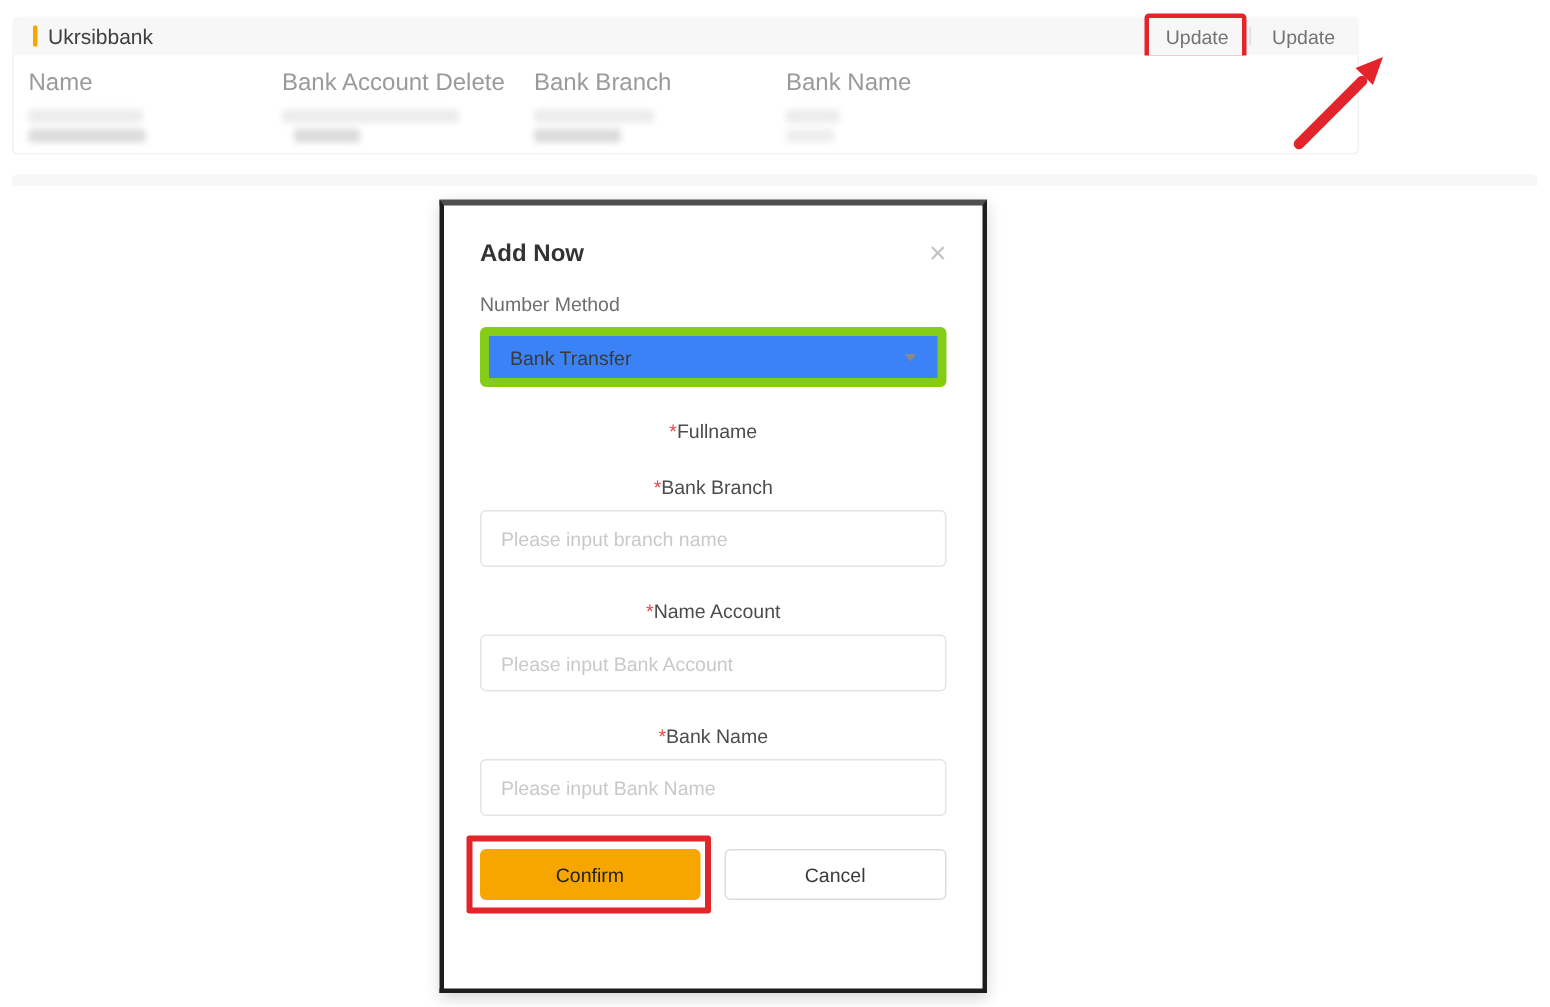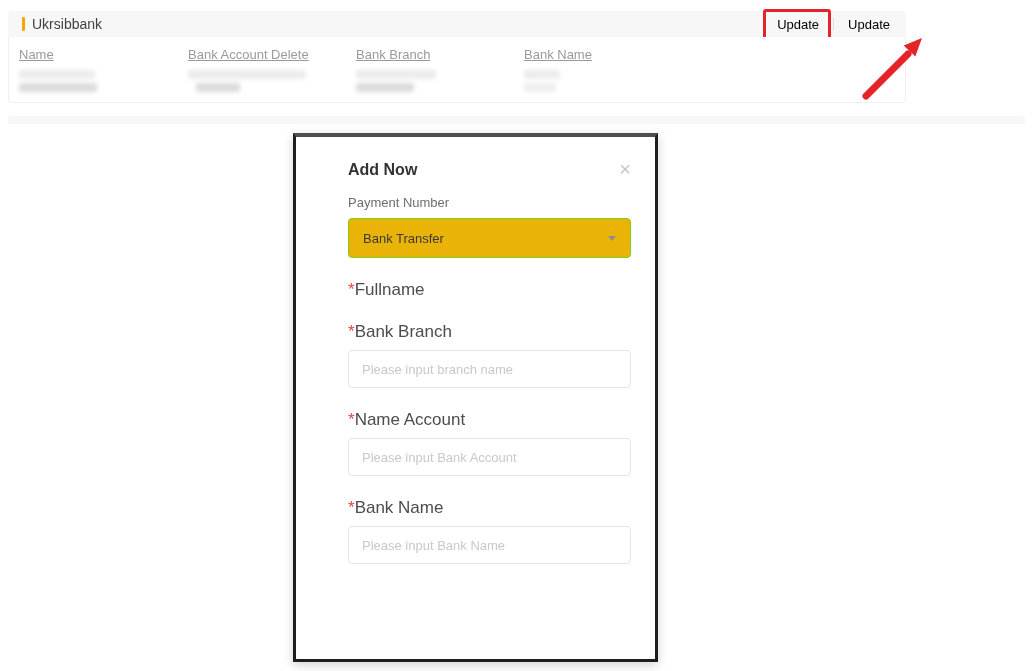--- a/index.html
+++ b/index.html
@@ -24,42 +24,42 @@
     padding:0 12px 0 14px;
     font-size:14px; color:#3c3c3c;
   }
   .accent-bar {
     display:inline-block; width:3px; height:14px;
     background:#f7a600; margin-right:7px; border-radius:1px;
   }
   .card-title { font-size:14px; color:#3f3f3f; }
   .card-actions {
     margin-left:auto; display:flex; align-items:center;
-    font-size:13px; color:#000000;
+    font-size:13px; color:#737373;
   }
   .action-link { cursor:pointer; padding:2px 4px; }
   .update-wrap { position:relative; display:inline-block; }
   .annotation-box {
     position:absolute; pointer-events:none;
     border:3px solid #e3242b; border-radius:3px;
   }
   .annotation-box.update { left:-10px; right:-8px; top:-8px; bottom:-8px; }
   .actions-divider { width:1px; height:12px; background:#dcdcdc; margin:0 10px; }
 
   .card-body {
     position:relative; height:66px; background:#ffffff;
     border:1px solid #f0f0f0; border-top:none;
     border-radius:0 0 4px 4px;
   }
   .col { position:absolute; top:10px; }
   .col-name     { left:10px; }
   .col-acct     { left:179px; }
   .col-branch   { left:347px; }
   .col-bankname { left:515px; }
-  .col-header { font-size:13px; color:#9a9a9a; margin-bottom:8px;text-decoration:underline; }
+  .col-header { font-size:16px; color:#9a9a9a; margin-bottom:8px; }
   .blob { border-radius:2px; filter:blur(2px); }
   .blob.r1 { height:9px; background:#ececec; margin-bottom:4px; }
   .blob.r2 { height:9px; background:#dbdbdb; }
 
   
   .section-strip {
     position:absolute; left:8px; top:116px; width:1017px; height:8px;
     background:#f7f7f8; border-radius:4px 4px 0 0;
   }
 
@@ -67,45 +67,44 @@
   .arrow-svg { position:absolute; left:850px; top:30px; pointer-events:none; }
 
   
   .modal {
     position:absolute; left:293px; top:133px;
     width:365px; height:529px;
     background:#ffffff;
     border:3px solid #1d1d1d;
     border-top:4px solid #4f4f4f;
     box-shadow:0 3px 10px rgba(0,0,0,0.18);
-    padding-left:28px;
   }
   .modal-inner { padding:24px 24px 0 24px; height:100%; overflow:hidden; }
   .modal-header {
     display:flex; align-items:flex-start; justify-content:space-between;
     margin-bottom:16px;
   }
   .modal-title { font-size:16px; font-weight:bold; color:#333333; }
   .close-x {
     font-size:20px; line-height:16px; color:#c4c4c4; cursor:pointer;
     font-weight:300;
   }
   .pm-label { font-size:13px; color:#6e6e6e; margin-bottom:8px; }
   .select {
-    height:40px; border:1px solid #84cc16; border-radius:4px;
+    height:40px; border:6px solid #84cc16; border-radius:4px;
     display:flex; align-items:center; justify-content:space-between;
     padding:0 14px; font-size:13px; color:#3a3a3a;
-    margin-bottom:22px; cursor:pointer; background:#eab308;
+    margin-bottom:22px; cursor:pointer; background:#3b82f6;
   }
   .caret {
     width:0; height:0; border-left:4px solid transparent;
     border-right:4px solid transparent; border-top:5px solid #8a8a8a;
   }
   .field { margin-bottom:22px; }
-  .field-label { font-size:17px; color:#4c4c4c; margin-bottom:8px; }
+  .field-label { font-size:13px; color:#4c4c4c; margin-bottom:8px;text-align:center; }
   .req { color:#e64545; }
   .text-input {
     width:100%; height:38px; border:1px solid #e4e4e4; border-radius:4px;
     padding:0 13px; font-size:13px; color:#333;
     font-family:"Liberation Sans", sans-serif; outline:none; background:#fff;
   }
   .text-input::placeholder { color:#c9c9c9; }
 
   .modal-footer {
     display:flex; gap:16px; margin-top:14px; align-items:center;
@@ -171,21 +170,21 @@
   <polygon points="72,8 65.3,26.6 53.7,15.4" fill="#e3242b"></polygon>
 </svg>
 
 <div class="modal">
   <div class="modal-inner">
     <div class="modal-header">
       <span class="modal-title">Add Now</span>
       <span class="close-x">×</span>
     </div>
 
-    <div class="pm-label">Payment Number</div>
+    <div class="pm-label">Number Method</div>
     <div class="select">
       <span>Bank Transfer</span>
       <span class="caret"></span>
     </div>
 
     <div class="field">
       <div class="field-label"><span class="req">*</span><span>Fullname</span></div>
     </div>
 
     <div class="field">
@@ -196,14 +195,21 @@
     <div class="field">
       <div class="field-label"><span class="req">*</span><span>Name Account</span></div>
       <input class="text-input" type="text" placeholder="Please input Bank Account" style="">
     </div>
 
     <div class="field">
       <div class="field-label"><span class="req">*</span><span>Bank Name</span></div>
       <input class="text-input" type="text" placeholder="Please input Bank Name" style="">
     </div>
 
+    <div class="modal-footer">
+      <span class="confirm-wrap">
+        <button class="btn btn-confirm">Confirm</button>
+        <span class="annotation-box confirm"></span>
+      </span>
+      <button class="btn btn-cancel">Cancel</button>
+    </div>
   </div>
 </div>
 
 </body></html>

